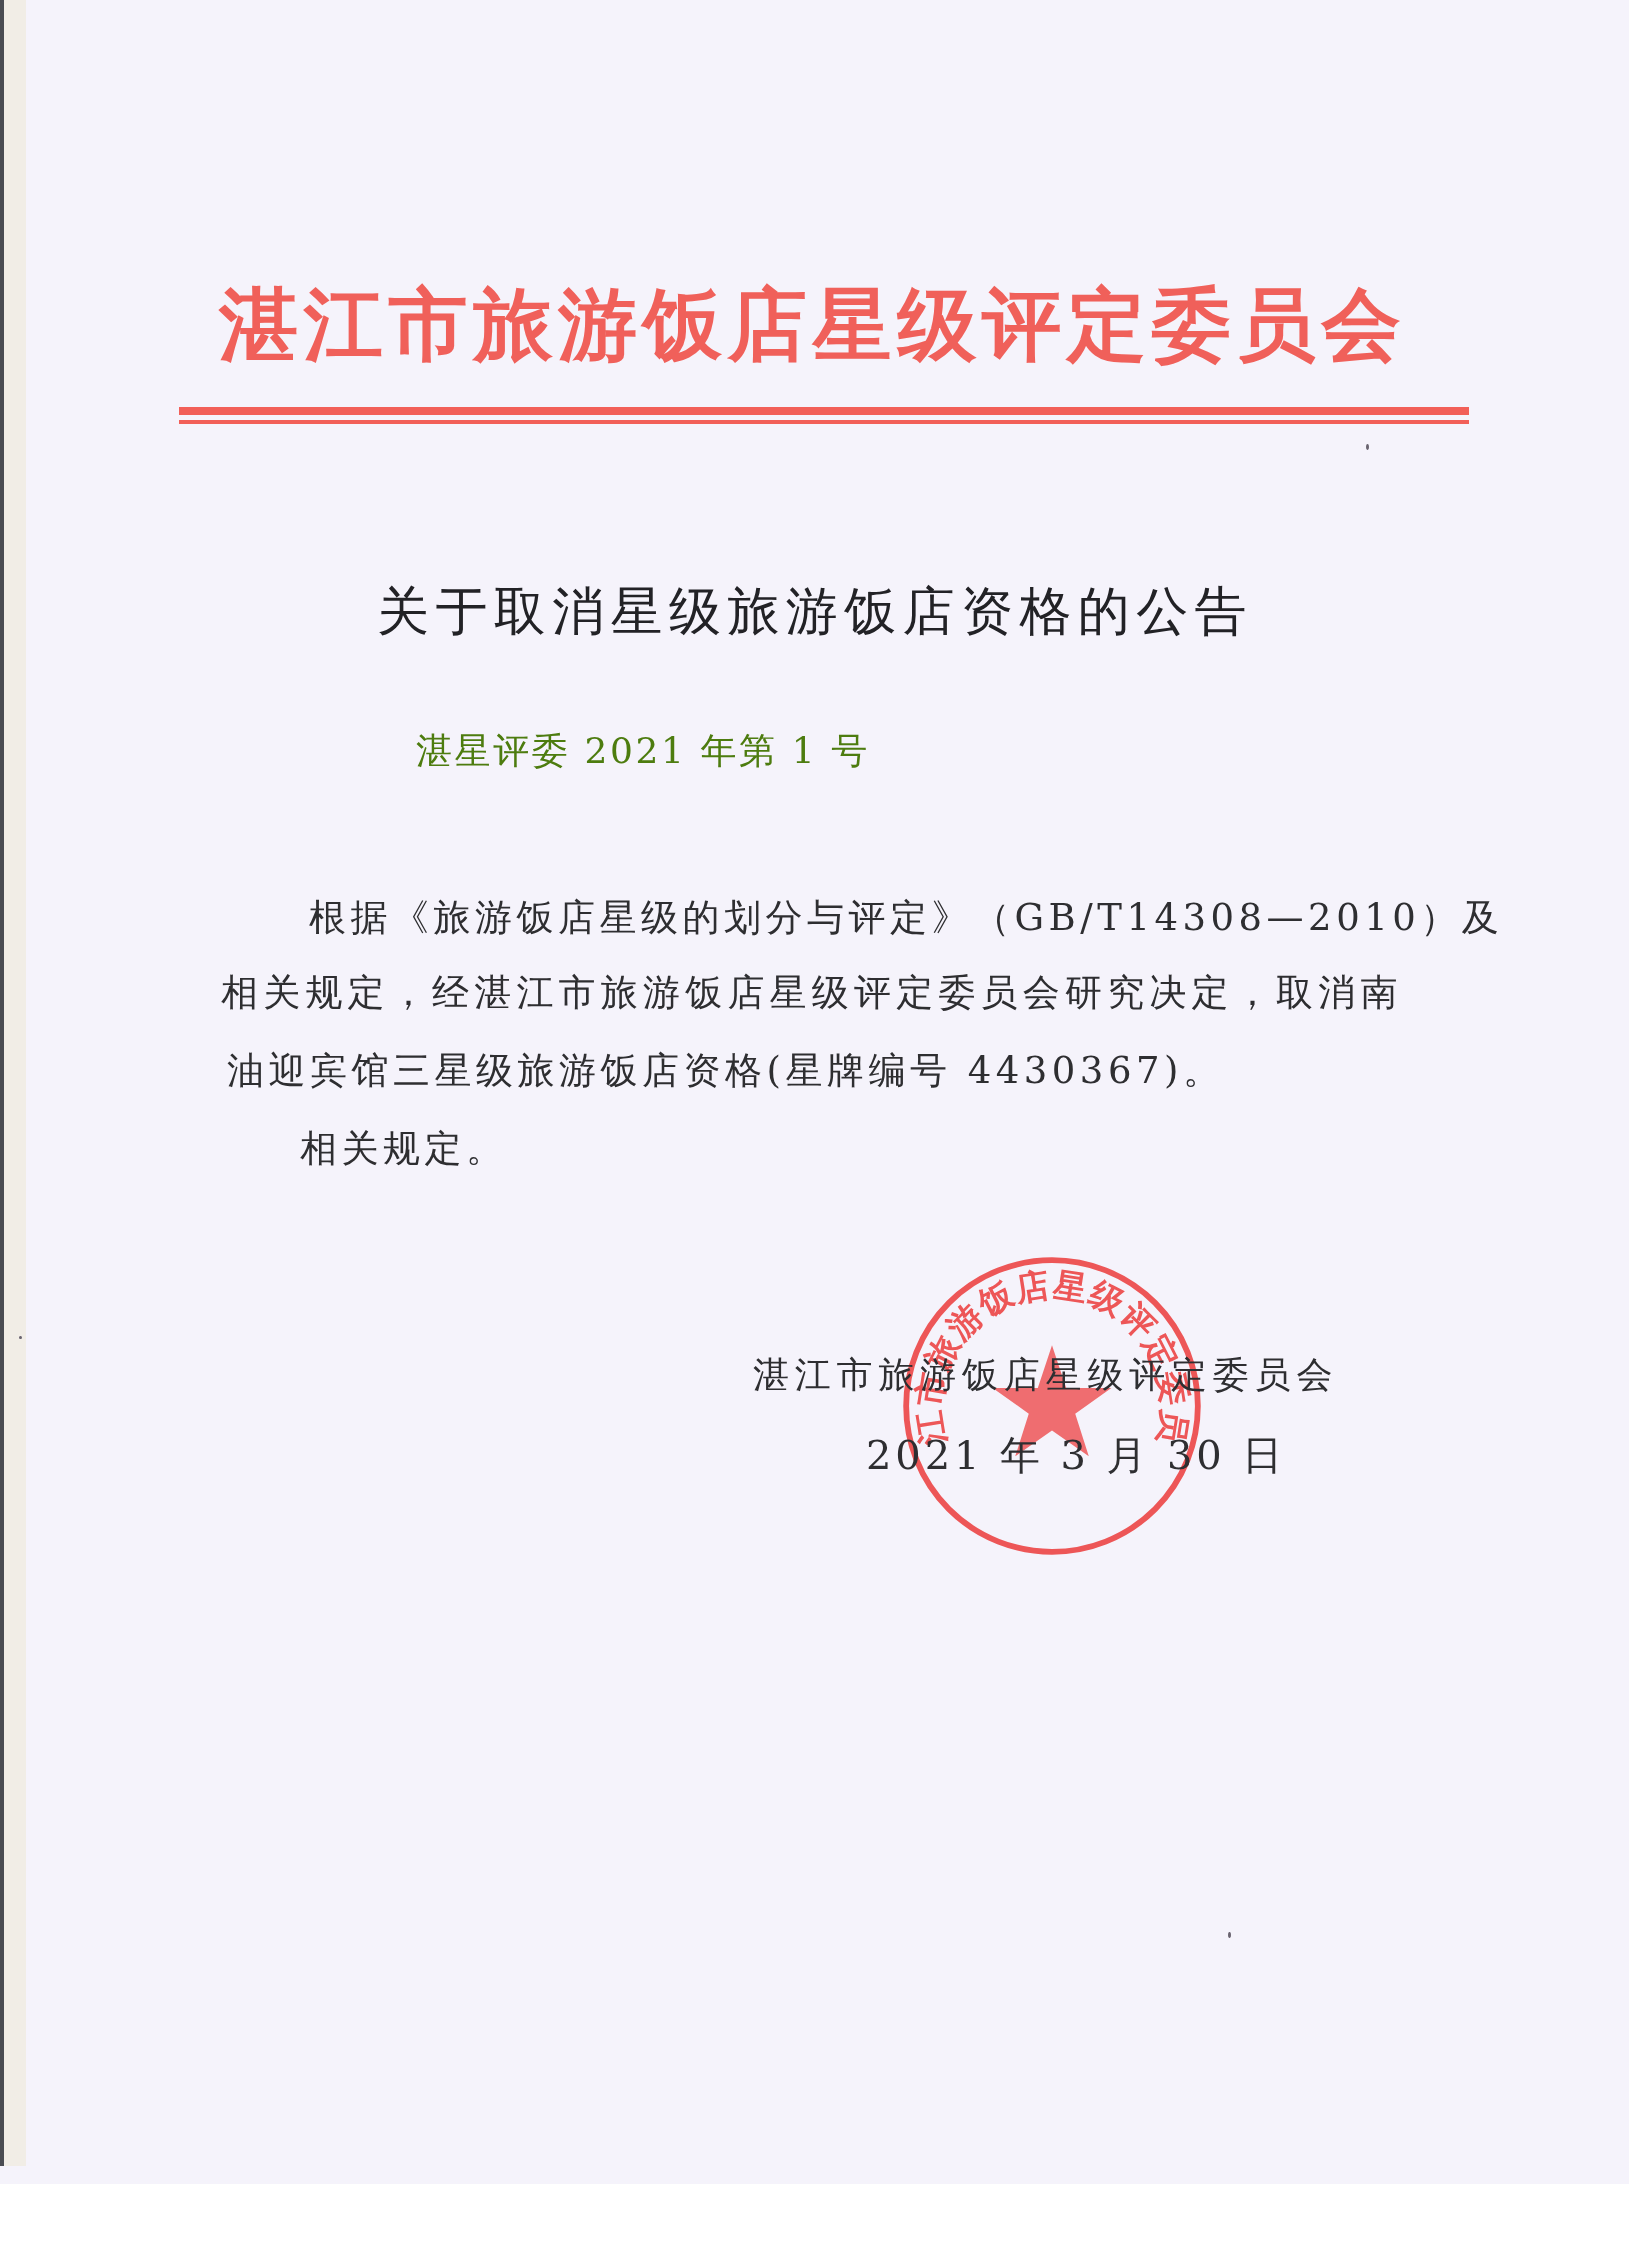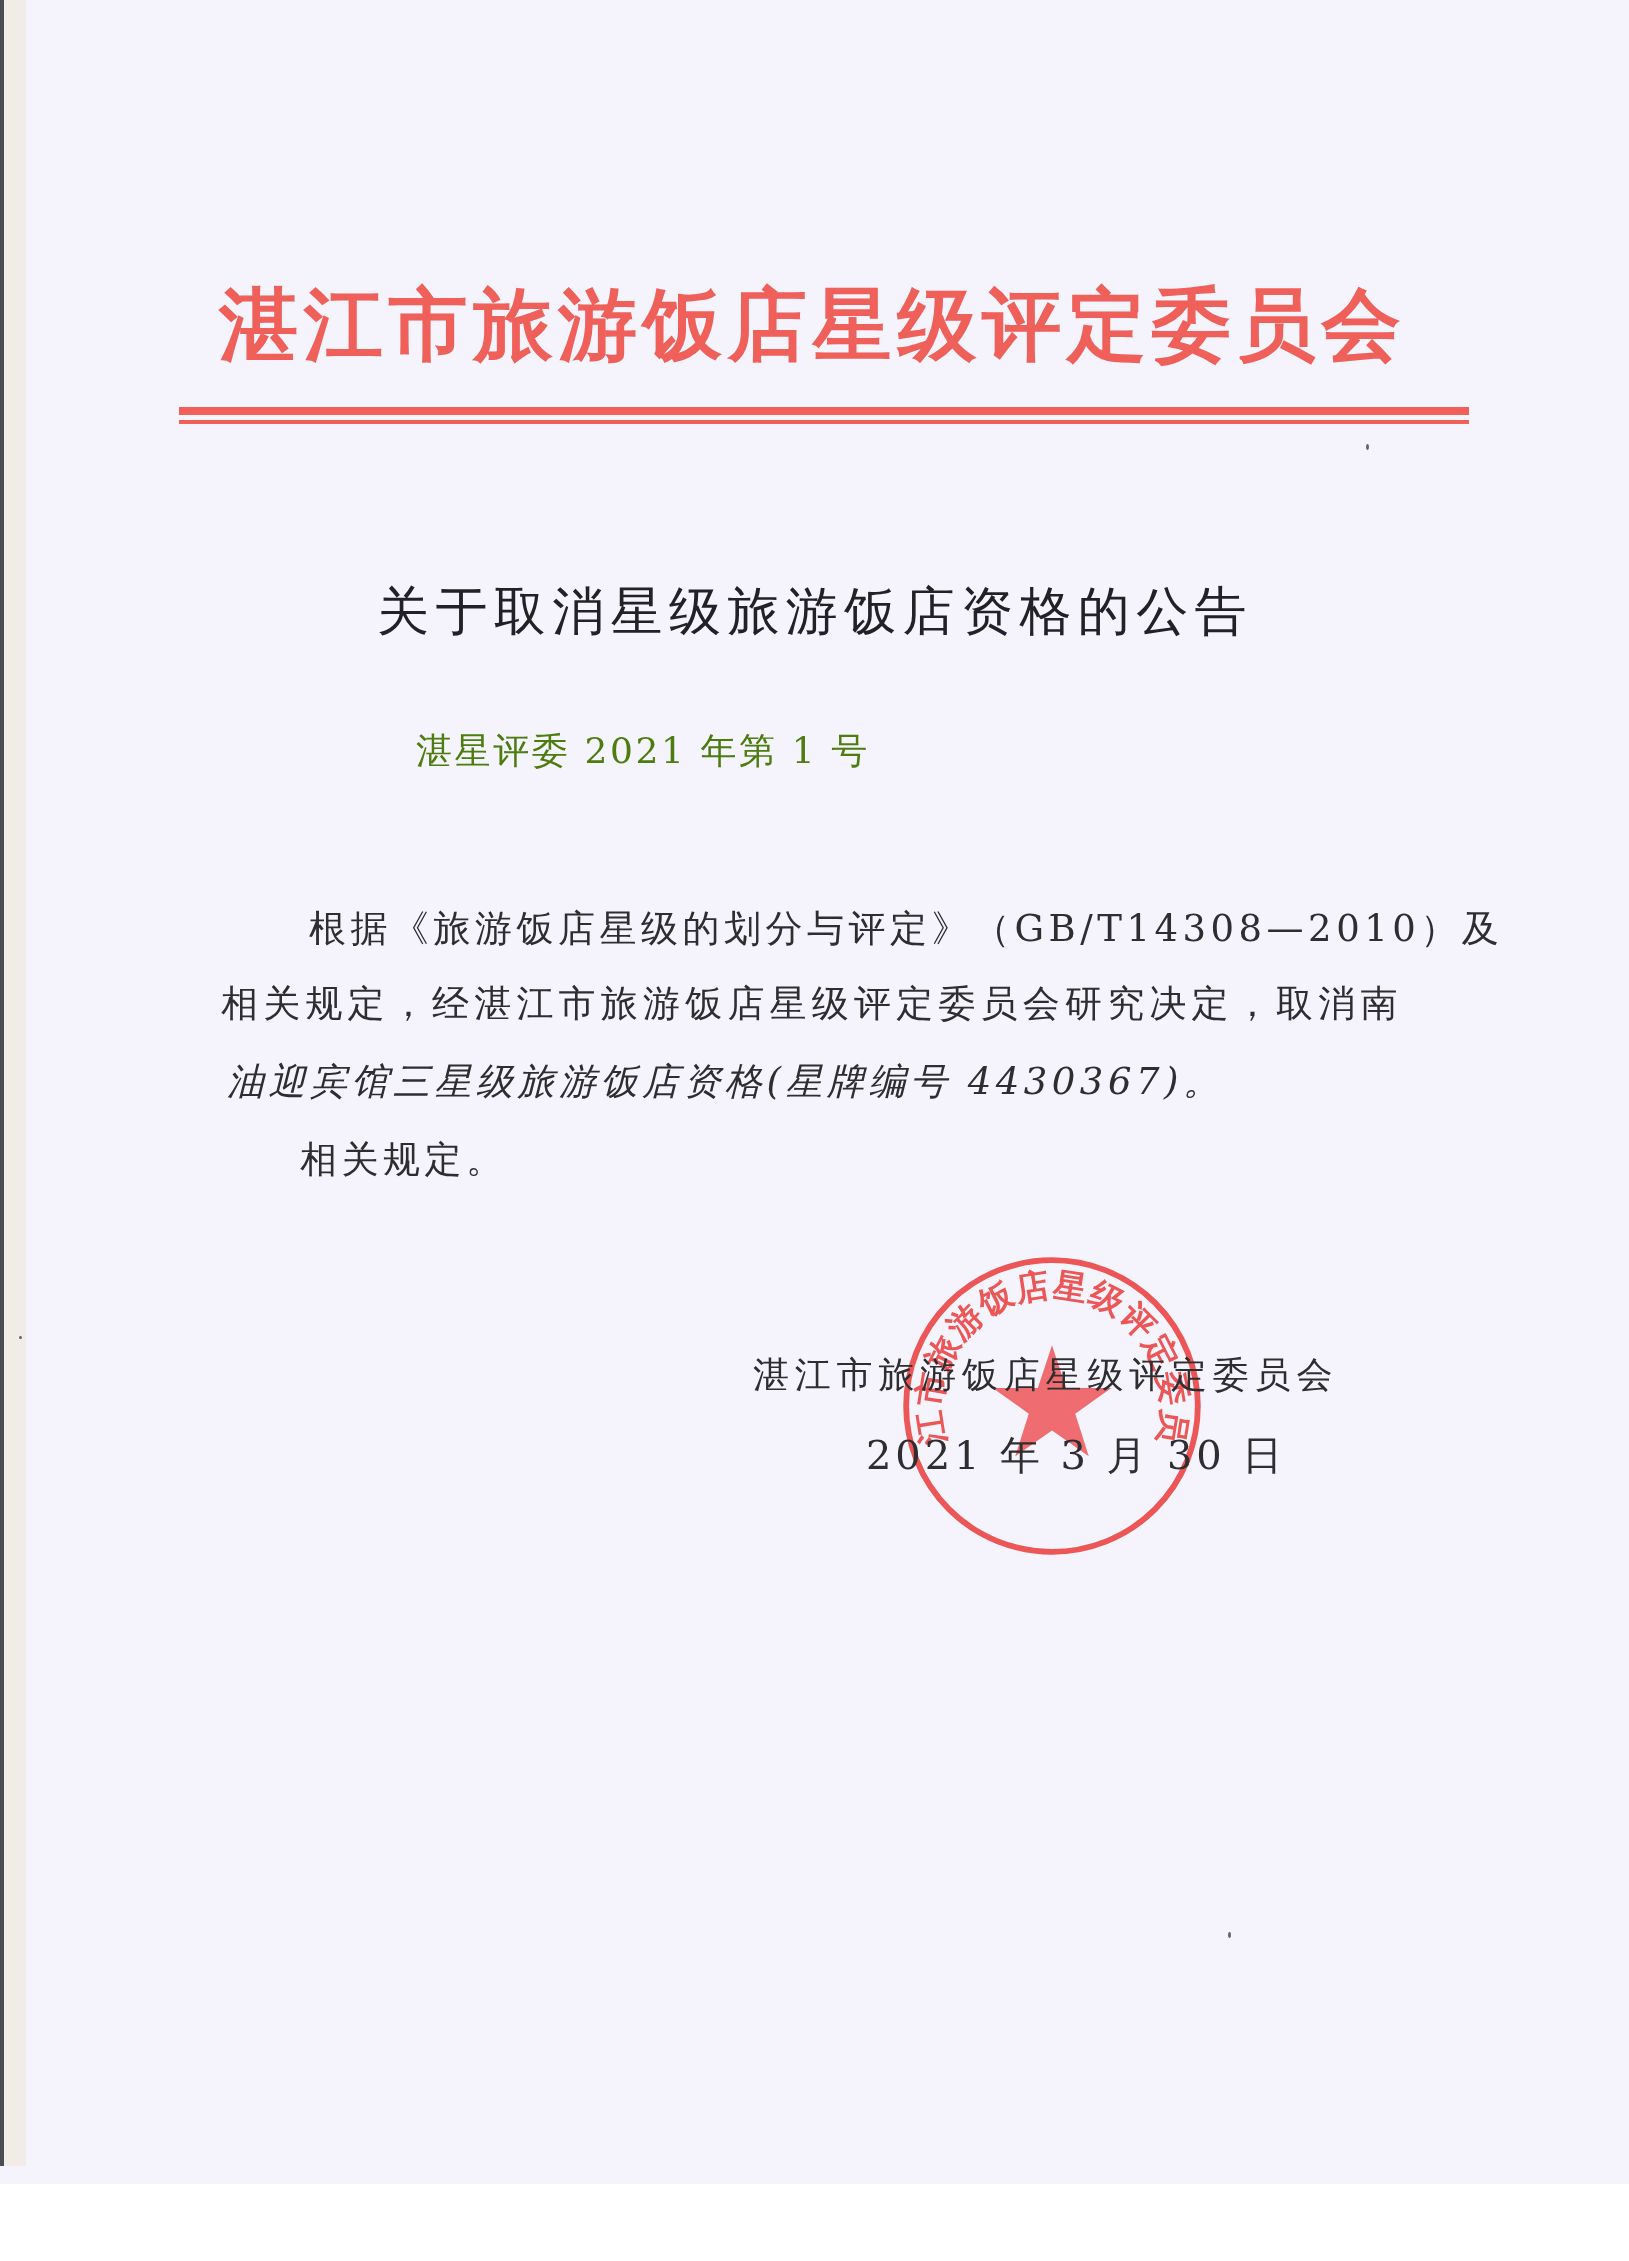--- a/index.html
+++ b/index.html
@@ -28,25 +28,25 @@
     font-weight: normal; font-size: 52px; line-height: 71px;
     color: #222226; letter-spacing: 6.4px; white-space: nowrap;
   }
   .doc-number {
     position: absolute; left: 416px; top: 725px;
     font-size: 36px; line-height: 52px; letter-spacing: 2.6px; white-space: nowrap;
     color: #4d7c0f;
   }
   .body-line {
     position: absolute; font-size: 37px; line-height: 52px;
-    letter-spacing: 4.5px; white-space: nowrap; color: #2e2e31; margin-top: 11px;
+    letter-spacing: 4.5px; white-space: nowrap; color: #2e2e31;
   }
   .l1 { left: 309px; top: 892px; }
   .l2 { left: 221px; top: 967px; letter-spacing: 5.2px; }
-  .l3 { left: 227px; top: 1045px; font-style: italic; }
+  .l3 { left: 227px; top: 1045px; }
   .l4 { left: 300px; top: 1123px; }
 
   .seal {
     position: absolute; left: 901px; top: 1255px; width: 302px; height: 302px;
     opacity: 0.85;
   }
   .sign-org {
     position: absolute; left: 753px; top: 1349px;
     font-size: 36px; line-height: 52px; letter-spacing: 5.8px; white-space: nowrap; color: #2e2e31;
   }

